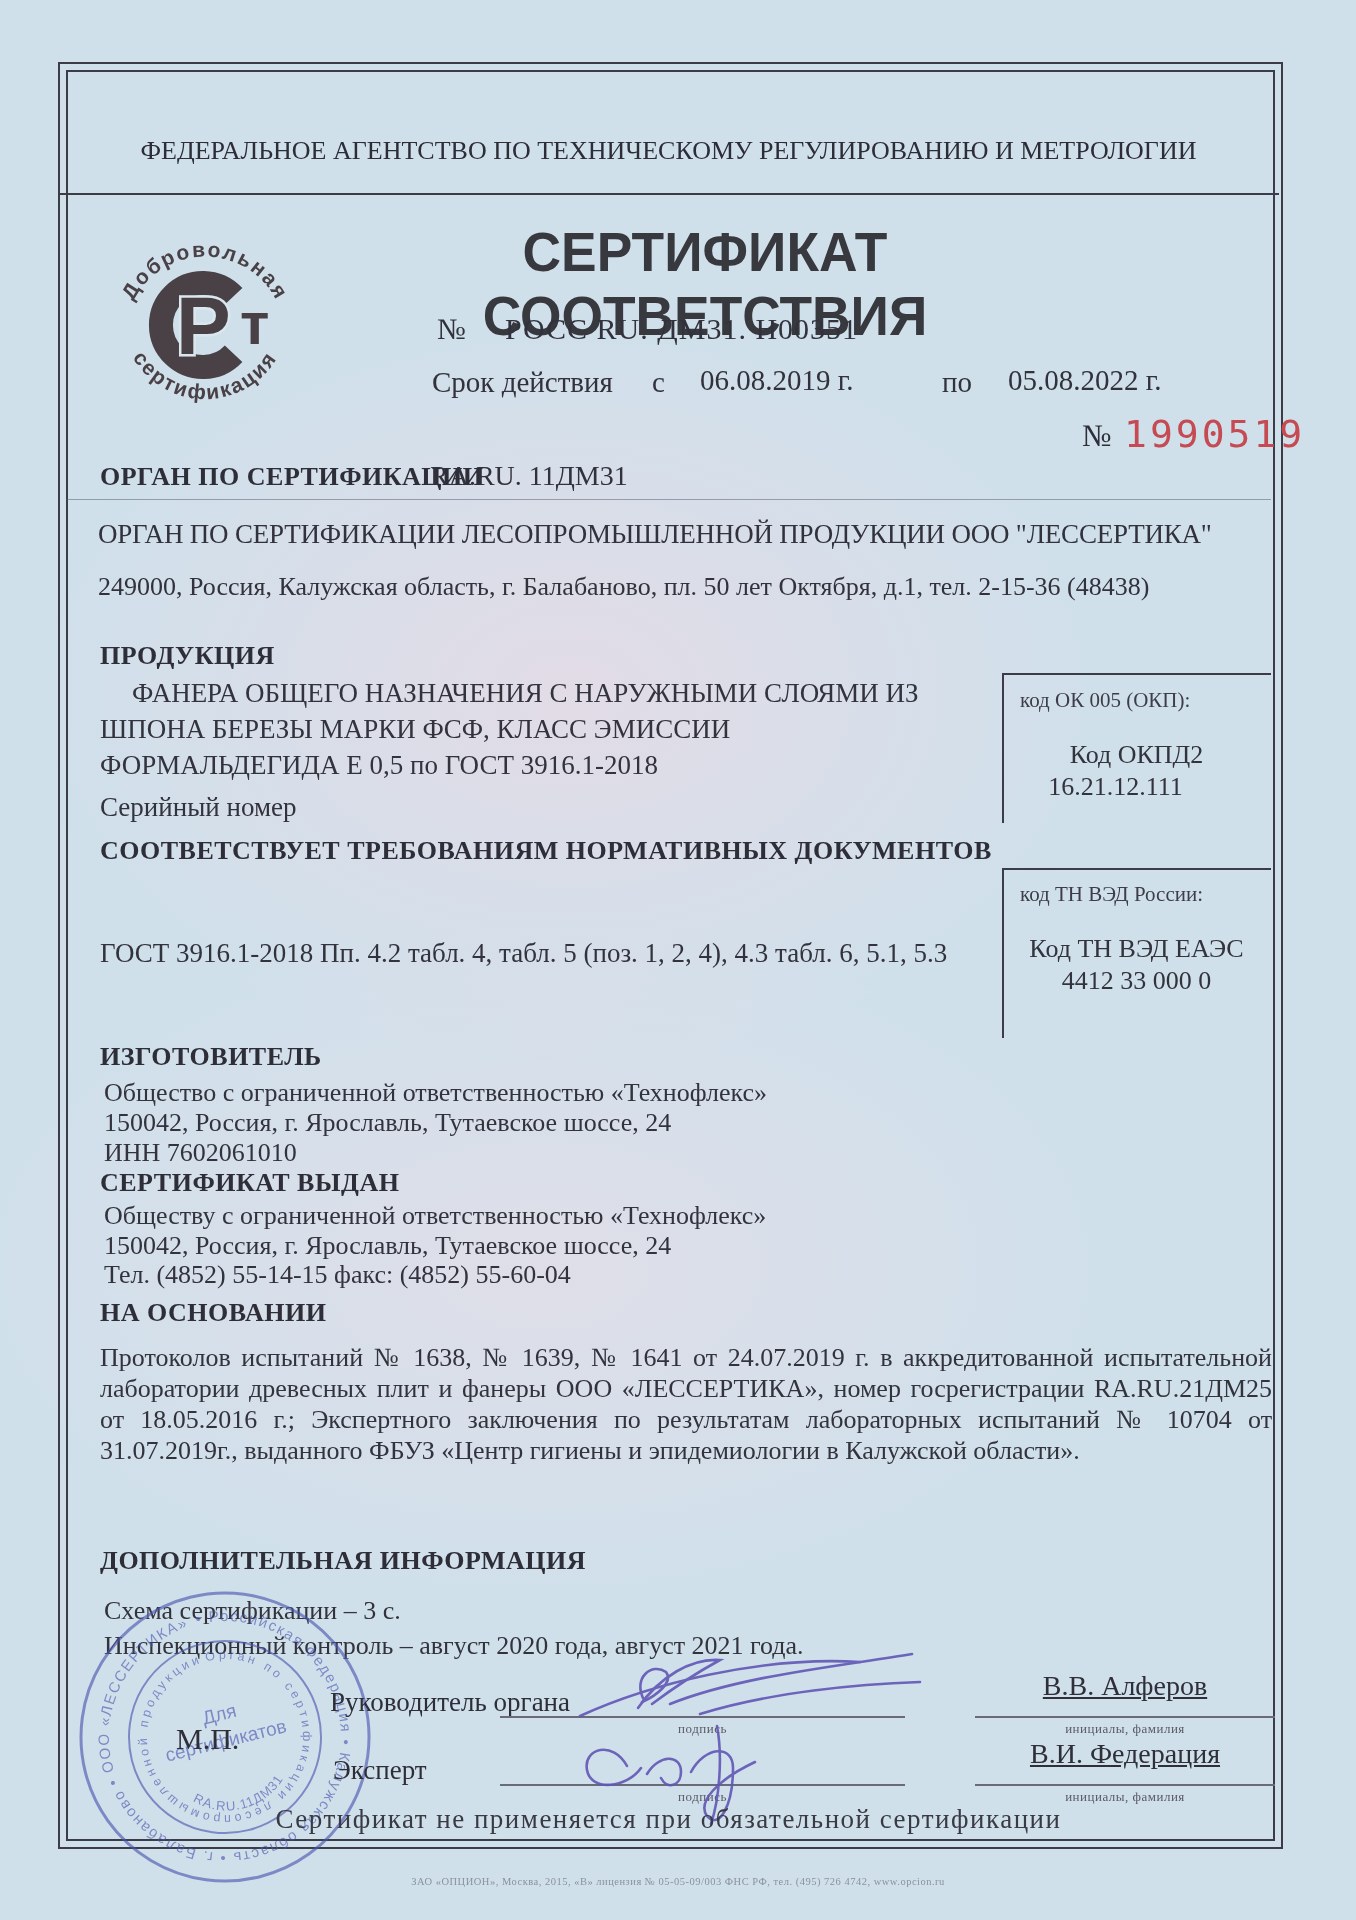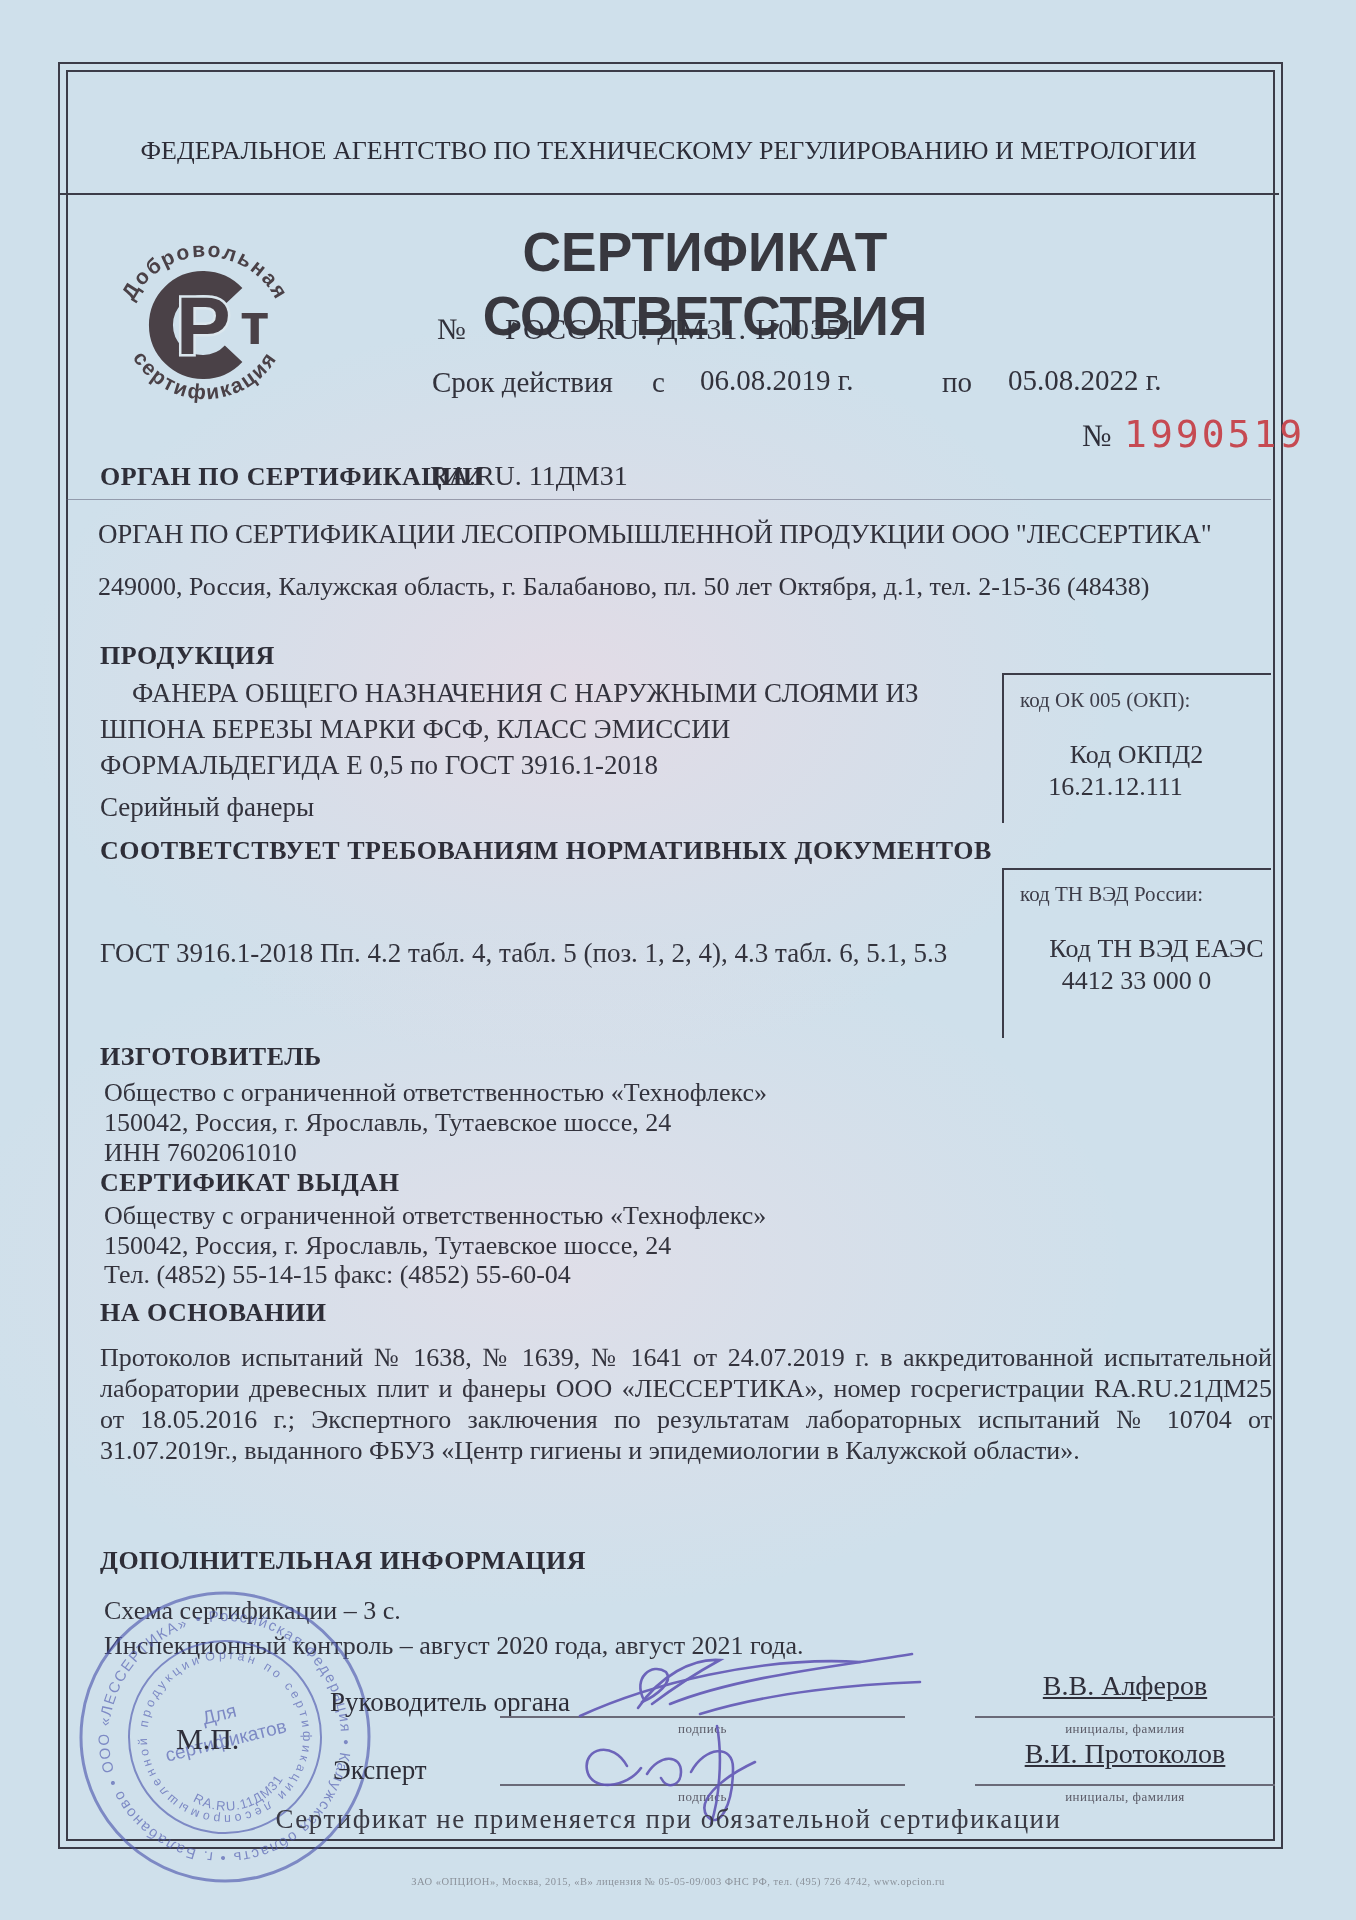--- a/index.html
+++ b/index.html
@@ -71,35 +71,35 @@
   <span class="abs sec-head" style="left:100px;top:462px;">ОРГАН ПО СЕРТИФИКАЦИИ</span>
   <span class="abs" style="left:430px;top:460px;font-size:28px;">RA.RU. 11ДМ31</span>
   <div class="abs hline" style="left:66px;top:499px;width:1205px;height:1px;"></div>
   <div class="abs" style="left:98px;top:519px;font-size:27px;letter-spacing:-0.2px;">ОРГАН ПО СЕРТИФИКАЦИИ ЛЕСОПРОМЫШЛЕННОЙ ПРОДУКЦИИ  ООО "ЛЕССЕРТИКА"</div>
   <div class="abs" style="left:98px;top:572px;font-size:26px;">249000, Россия, Калужская область, г. Балабаново, пл. 50 лет Октября, д.1, тел. 2-15-36 (48438)</div>
 
   <div class="abs sec-head" style="left:100px;top:641px;">ПРОДУКЦИЯ</div>
   <div class="abs body-line" style="left:100px;top:678px;font-size:27px;margin-left:32px;">ФАНЕРА ОБЩЕГО НАЗНАЧЕНИЯ С НАРУЖНЫМИ СЛОЯМИ ИЗ</div>
   <div class="abs body-line" style="left:100px;top:714px;font-size:27px;">ШПОНА БЕРЕЗЫ  МАРКИ ФСФ, КЛАСС ЭМИССИИ</div>
   <div class="abs body-line" style="left:100px;top:750px;font-size:27px;">ФОРМАЛЬДЕГИДА  Е 0,5 по ГОСТ 3916.1-2018</div>
-  <div class="abs body-line" style="left:100px;top:792px;font-size:27px;">Серийный фанеры</div>
+  <div class="abs body-line" style="left:100px;top:792px;font-size:27px;">Серийный номер</div>
 
   <div class="abs rule" style="left:1002px;top:673px;width:269px;height:2px;"></div>
   <div class="abs rule" style="left:1002px;top:673px;width:2px;height:150px;"></div>
   <div class="abs box-label" style="left:1020px;top:688px;">код ОК 005 (ОКП):</div>
   <div class="abs box-val" style="left:1002px;top:740px;width:269px;">Код ОКПД2</div>
   <div class="abs box-val" style="left:981px;top:772px;width:269px;">16.21.12.111</div>
 
   <div class="abs sec-head" style="left:100px;top:836px;">СООТВЕТСТВУЕТ ТРЕБОВАНИЯМ НОРМАТИВНЫХ ДОКУМЕНТОВ</div>
   <div class="abs body-line" style="left:100px;top:938px;font-size:27px;">ГОСТ 3916.1-2018 Пп. 4.2 табл. 4, табл. 5 (поз. 1, 2, 4), 4.3 табл. 6, 5.1, 5.3</div>
 
   <div class="abs rule" style="left:1002px;top:868px;width:269px;height:2px;"></div>
   <div class="abs rule" style="left:1002px;top:868px;width:2px;height:170px;"></div>
   <div class="abs box-label" style="left:1020px;top:882px;">код ТН ВЭД России:</div>
-  <div class="abs box-val" style="left:1002px;top:934px;width:269px;margin-left:20px;">Код ТН ВЭД ЕАЭС</div>
+  <div class="abs box-val" style="left:1002px;top:934px;width:269px;">Код ТН ВЭД ЕАЭС</div>
   <div class="abs box-val" style="left:1002px;top:966px;width:269px;">4412 33 000 0</div>
 
   <div class="abs sec-head" style="left:100px;top:1042px;">ИЗГОТОВИТЕЛЬ</div>
   <div class="abs body-line" style="left:104px;top:1078px;">Общество  с ограниченной ответственностью «Технофлекс»</div>
   <div class="abs body-line" style="left:104px;top:1108px;">150042, Россия, г. Ярославль, Тутаевское шоссе, 24</div>
   <div class="abs body-line" style="left:104px;top:1138px;">ИНН 7602061010</div>
 
   <div class="abs sec-head" style="left:100px;top:1168px;">СЕРТИФИКАТ ВЫДАН</div>
   <div class="abs body-line" style="left:104px;top:1201px;">Обществу  с ограниченной ответственностью «Технофлекс»</div>
   <div class="abs body-line" style="left:104px;top:1231px;">150042, Россия, г. Ярославль, Тутаевское шоссе, 24</div>
@@ -148,21 +148,21 @@
       <path d="M 84,58 C 72,36 92,20 106,30 C 114,40 96,54 82,60"></path>
       <path d="M 20,74 C 90,42 200,14 300,20"></path>
       <path d="M 110,62 C 180,34 280,24 352,12"></path>
       <path d="M 140,72 C 210,50 300,42 360,40"></path>
     </g>
   </svg>
 
   <div class="abs bold" style="left:333px;top:1755px;font-size:27px;color:#2e2e38;">Эксперт</div>
   <div class="abs sig-line" style="left:500px;top:1784px;width:405px;"></div>
   <div class="abs sig-caption" style="left:500px;top:1789px;width:405px;">подпись</div>
-  <div class="abs name" style="left:975px;top:1738px;width:300px;">В.И. Протоколов</div>
+  <div class="abs name" style="left:975px;top:1738px;width:300px;">В.И. Федерация</div>
   <div class="abs sig-line" style="left:975px;top:1784px;width:300px;"></div>
   <div class="abs sig-caption" style="left:975px;top:1789px;width:300px;">инициалы, фамилия</div>
 
   <svg class="abs" style="left:565px;top:1718px;" width="270" height="120" viewBox="0 0 270 120">
     <g fill="none" stroke="#6257b5" stroke-width="2.6" stroke-linecap="round" opacity=".9">
       <path d="M 62,48 C 48,22 18,30 22,52 C 26,74 62,70 76,50"></path>
       <path d="M 82,56 C 94,36 116,36 116,54 C 116,68 102,72 96,60"></path>
       <path d="M 126,54 C 140,28 168,26 168,50 C 168,88 154,112 142,98 C 132,84 152,62 190,44"></path>
       <path d="M 152,8 C 158,40 154,82 146,106"></path>
     </g>

